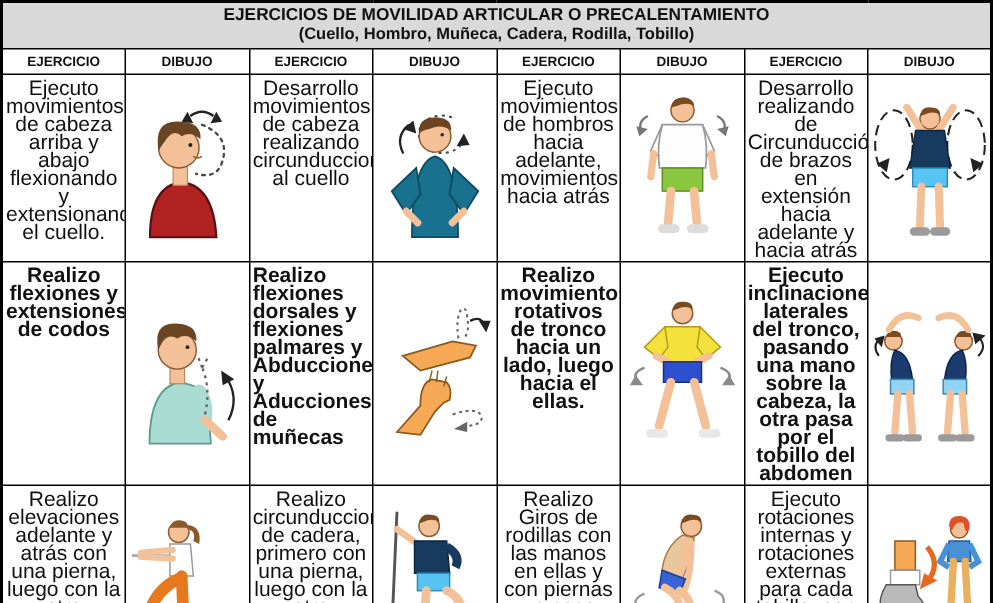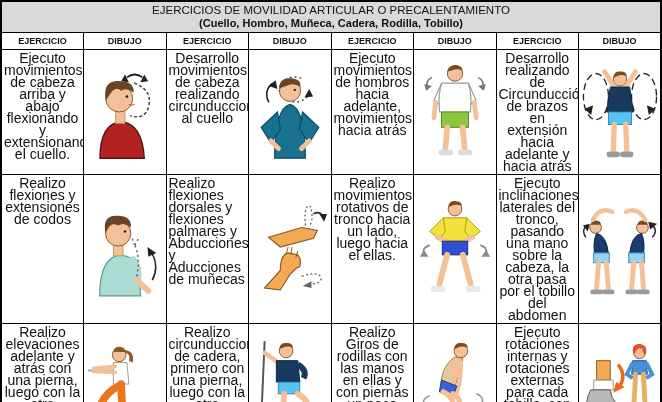--- a/index.html
+++ b/index.html
@@ -1,28 +1,28 @@
 <!DOCTYPE html>
 <html><head>
 <meta charset="utf-8">
 <style>
   html,body{margin:0;padding:0;background:#fff;}
   body{width:662px;height:402px;font-family:"Liberation Sans",sans-serif;color:#111;}
   table{border-collapse:collapse;width:662px;table-layout:fixed;border:2px solid #000;}
   td,th{border:1px solid #000;overflow:hidden;vertical-align:top;background:#fff;padding:0;}
   col{width:12.5%;}
   .title-cell{background:#d9d9d9;text-align:center;vertical-align:middle;height:28px;padding:1px 0;}
-  .title-main{font-weight:normal;font-size:11.5px;line-height:13px;}
+  .title-main{font-weight:bold;font-size:11.5px;line-height:13px;}
   .title-sub{font-weight:bold;font-size:11px;line-height:13px;}
   th{font-size:9px;font-weight:bold;text-align:center;height:14px;vertical-align:middle;padding:1px 0;}
   .ex-cell{font-size:14px;line-height:12px;text-align:center;padding:2px 2px;margin-left:48px;}
   .ta-left{text-align:left;}
   .fig-cell{text-align:center;vertical-align:middle;}
   .fig-cell svg{display:block;margin:0 auto;}
-  tr.r1{height:112px;} tr.r2{height:126px;} tr.r3{height:117px;}
+  tr.r1{height:112px;} tr.r2{height:126px;font-weight:bold;} tr.r3{height:117px;}
 </style>
 </head>
 <body>
 
 <table>
   <colgroup>
       <col>
       <col>
       <col>
       <col>

